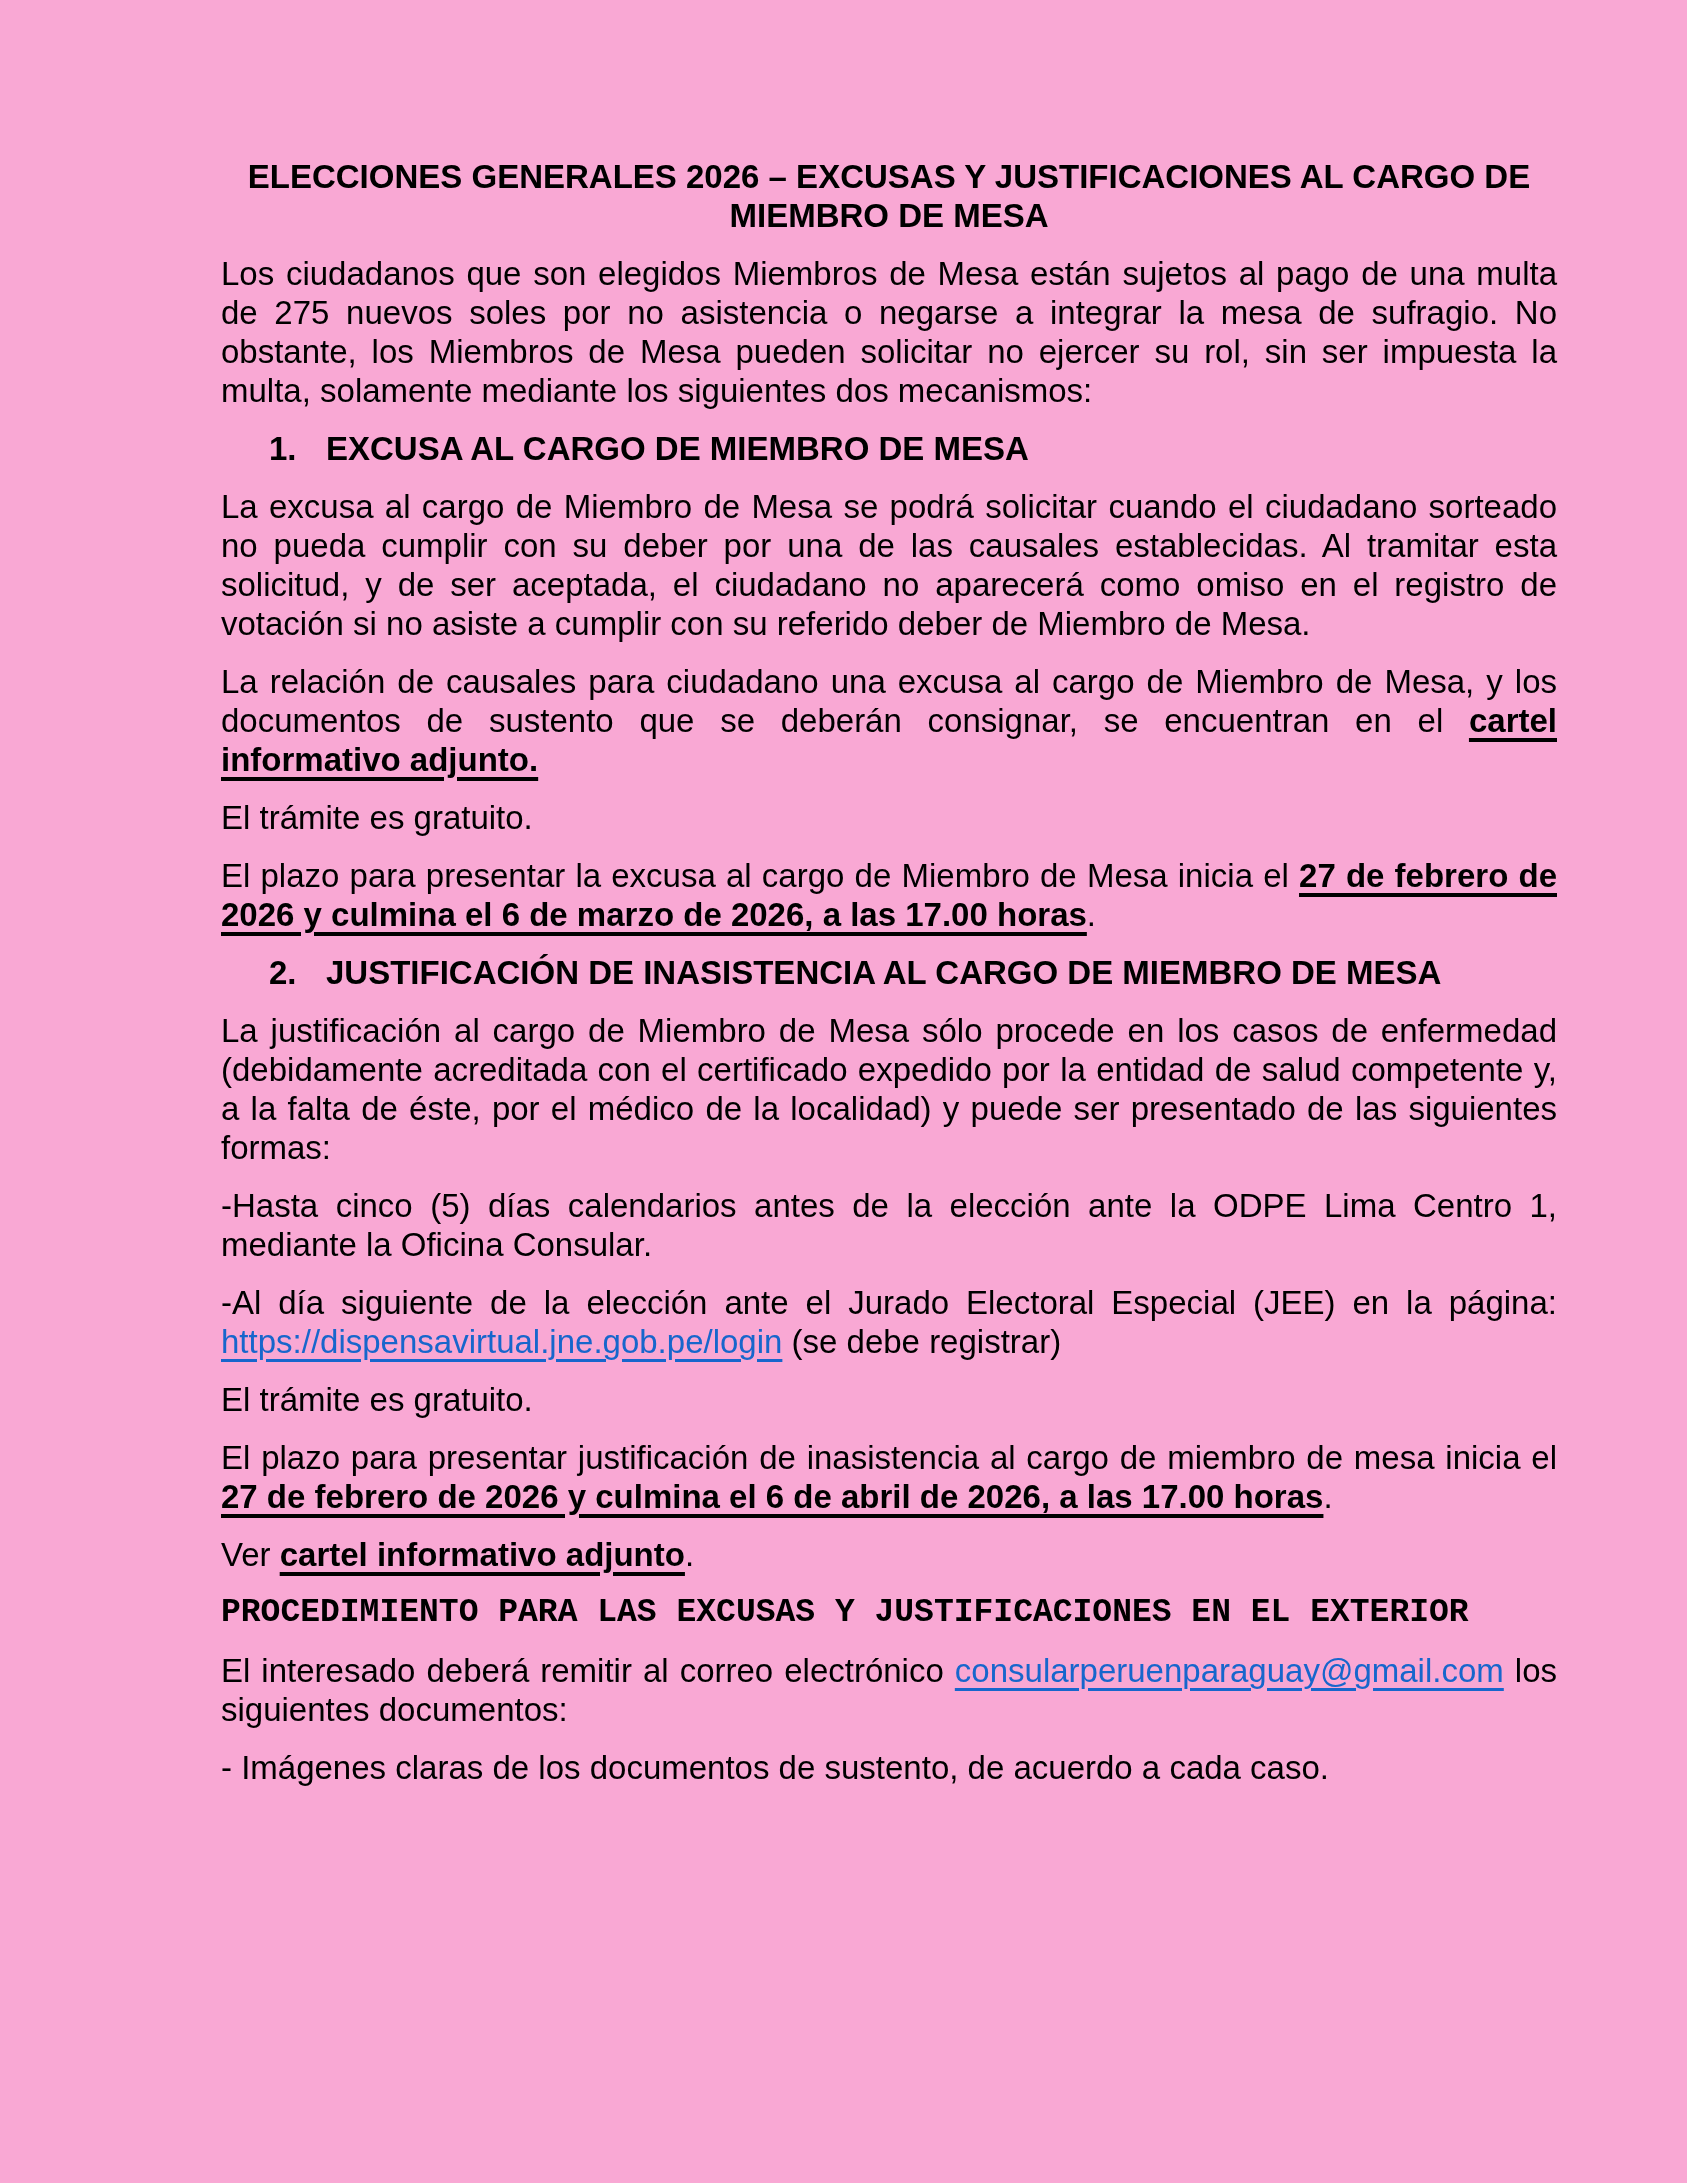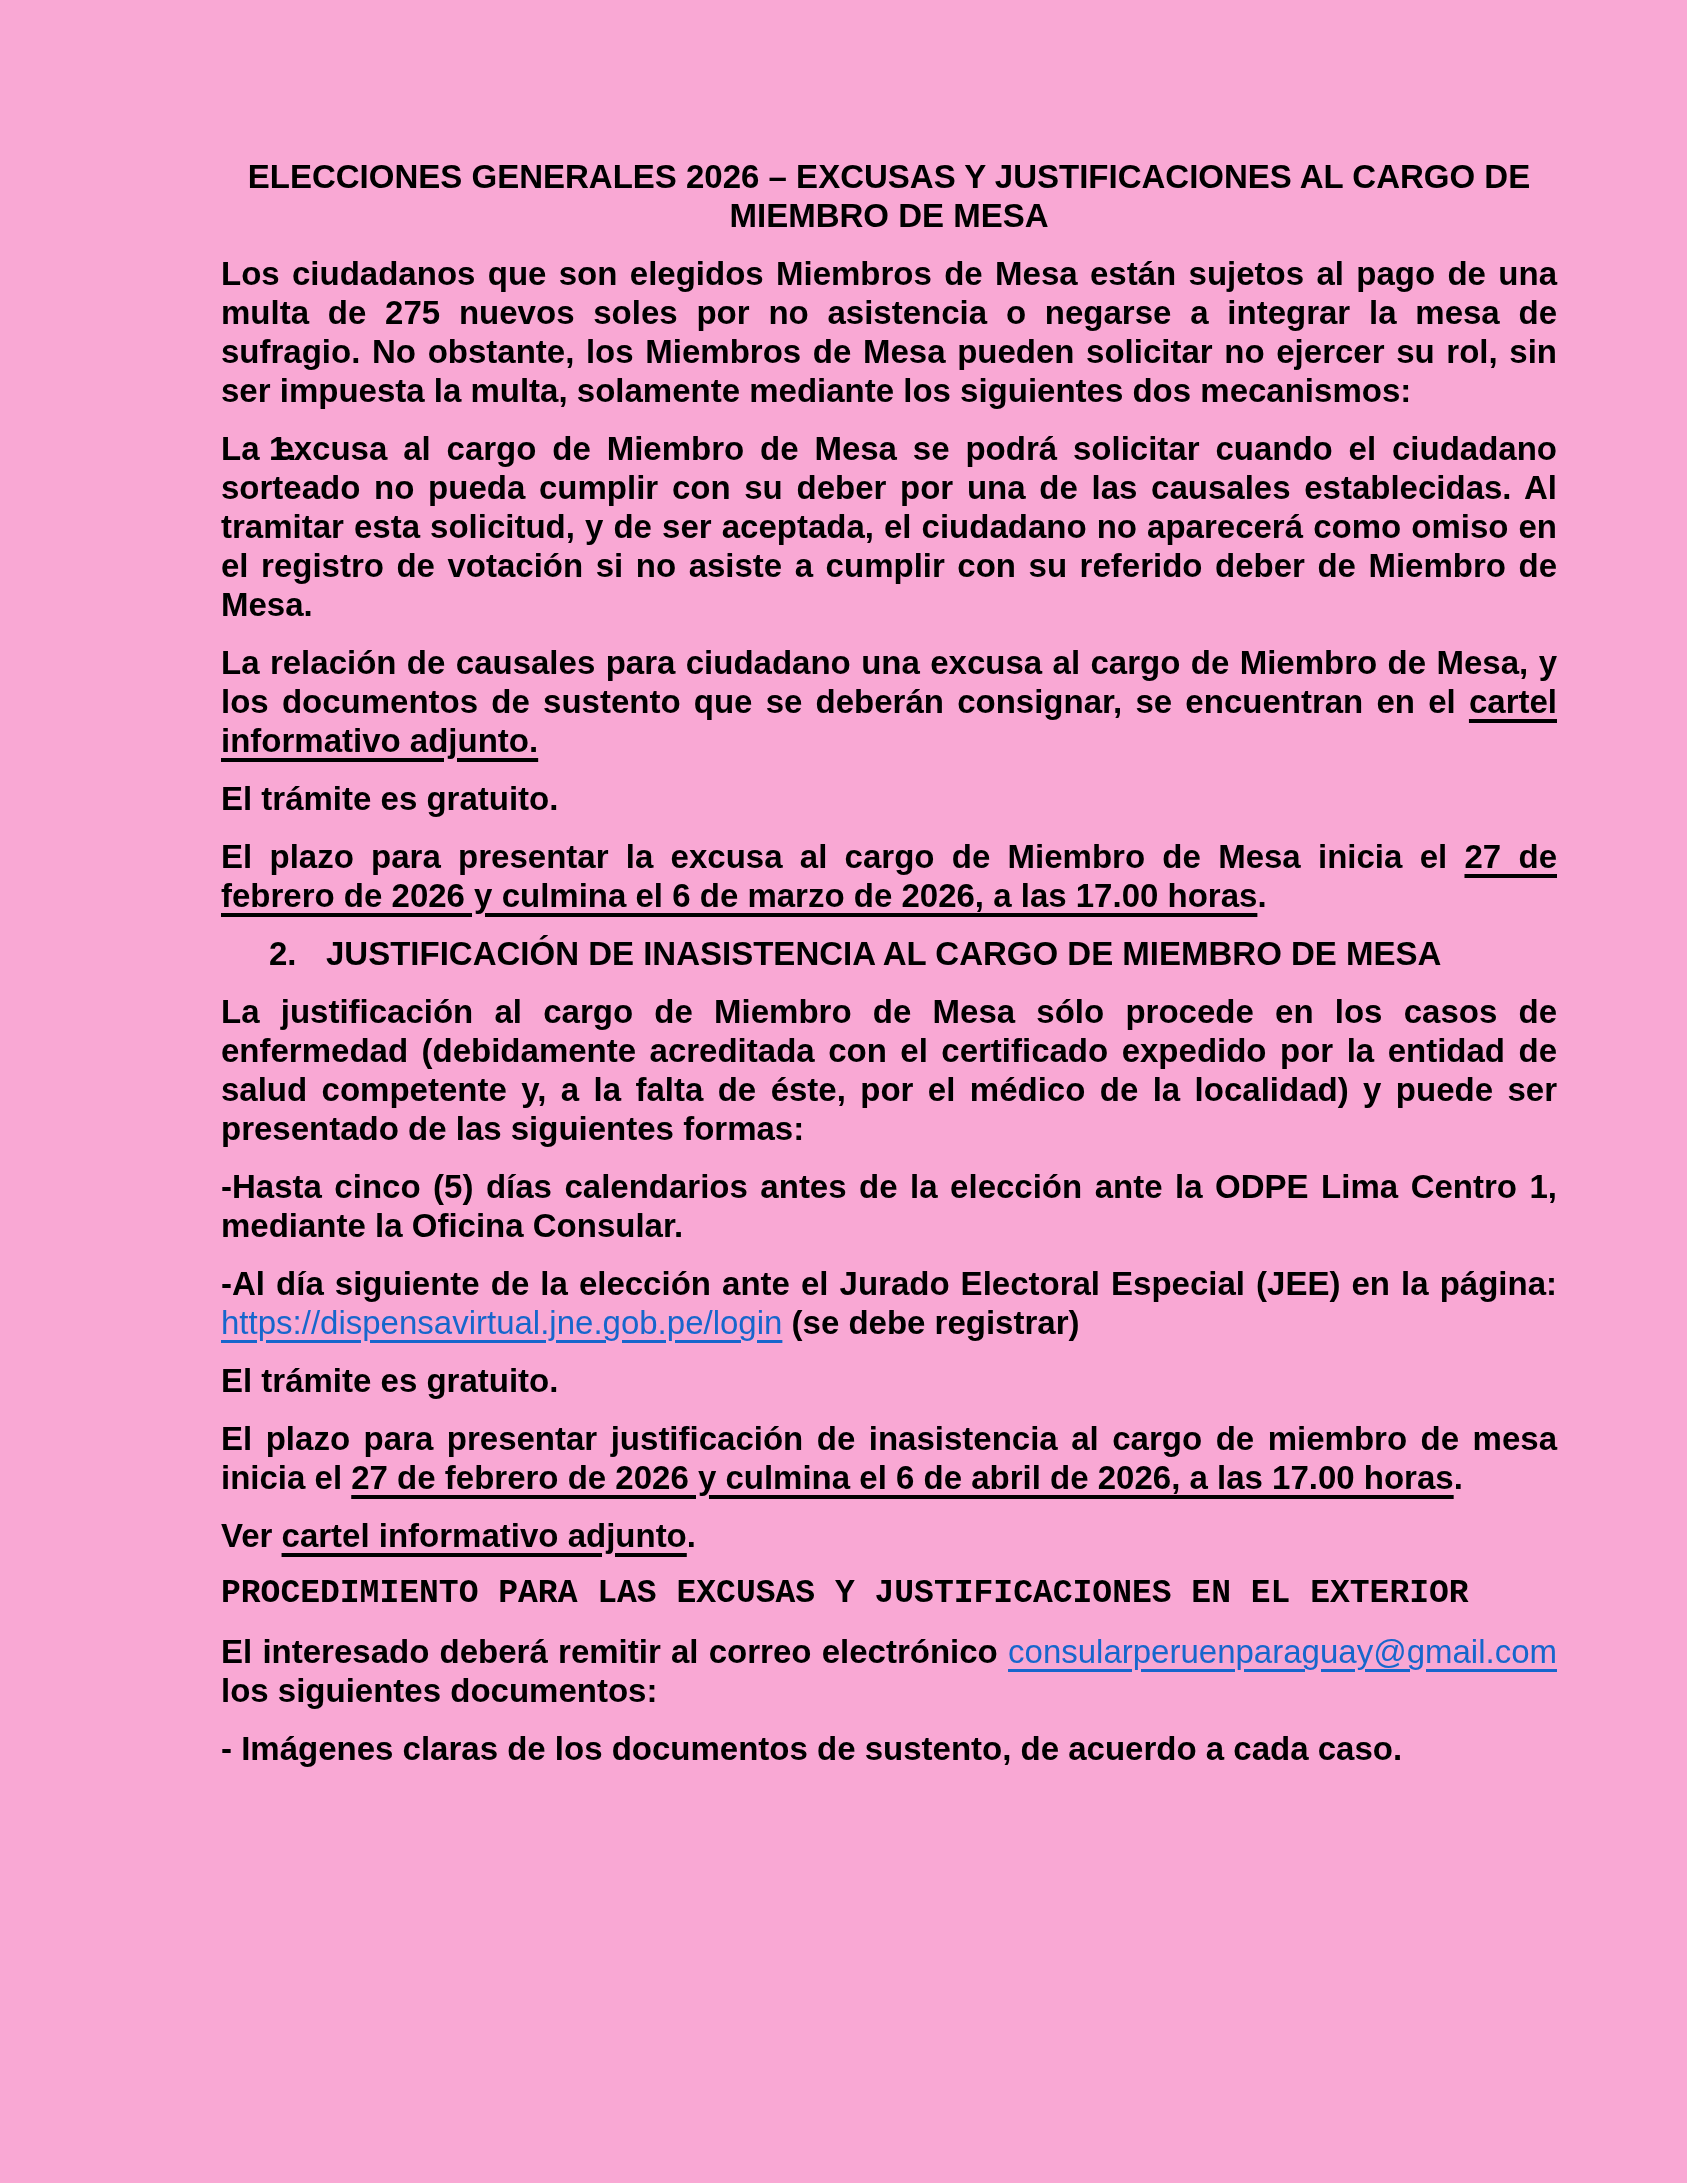--- a/index.html
+++ b/index.html
@@ -43,42 +43,42 @@
     position: relative;
     text-align: left;
     font-weight: 700;
     padding-left: 105px;
   }
   .num {
     position: absolute;
     left: 48px;
     top: 0;
   }
-  .normal { font-weight: 700; }
+  .normal { font-weight: 400; }
   .bold { font-weight: 700; }
   .bold-underline {
     font-weight: 700;
     text-decoration: underline;
     text-decoration-thickness: 4px;
     text-underline-offset: 6px;
   }
   a.link {
     text-decoration-thickness: 2.6px;
     text-underline-offset: 6px;
     cursor: pointer;
   }
 </style>
 </head>
 <body>
 
 <div class="page" style="background: #f9a8d4; color: rgb(0, 0, 0);">
   <div class="content">
       <p class="title"><span class="bold">ELECCIONES GENERALES 2026 – EXCUSAS Y JUSTIFICACIONES AL CARGO DE MIEMBRO DE MESA</span></p>
       <p class="body"><span class="normal">Los ciudadanos que son elegidos Miembros de Mesa están sujetos al pago de una multa de 275 nuevos soles por no asistencia o negarse a integrar la mesa de sufragio. No obstante, los Miembros de Mesa pueden solicitar no ejercer su rol, sin ser impuesta la multa, solamente mediante los siguientes dos mecanismos:</span></p>
-      <p class="numbered"><span class="num">1.</span></p>
+      <p class="numbered"><span class="num">1.</span><span class="bold">EXCUSA AL CARGO DE MIEMBRO DE MESA</span></p>
       <p class="body"><span class="normal">La excusa al cargo de Miembro de Mesa se podrá solicitar cuando el ciudadano sorteado no pueda cumplir con su deber por una de las causales establecidas. Al tramitar esta solicitud, y de ser aceptada, el ciudadano no aparecerá como omiso en el registro de votación si no asiste a cumplir con su referido deber de Miembro de Mesa.</span></p>
       <p class="body"><span class="normal">La relación de causales para ciudadano una excusa al cargo de Miembro de Mesa, y los documentos de sustento que se deberán consignar, se encuentran en el </span><span class="bold-underline">cartel informativo adjunto.</span></p>
       <p class="body"><span class="normal">El trámite es gratuito.</span></p>
       <p class="body"><span class="normal">El plazo para presentar la excusa al cargo de Miembro de Mesa inicia el </span><span class="bold-underline">27 de febrero de 2026 y culmina el 6 de marzo de 2026, a las 17.00 horas</span><span class="normal">.</span></p>
       <p class="numbered"><span class="num">2.</span><span class="bold">JUSTIFICACIÓN DE INASISTENCIA AL CARGO DE MIEMBRO DE MESA</span></p>
       <p class="body"><span class="normal">La justificación al cargo de Miembro de Mesa sólo procede en los casos de enfermedad (debidamente acreditada con el certificado expedido por la entidad de salud competente y, a la falta de éste, por el médico de la localidad) y puede ser presentado de las siguientes formas:</span></p>
       <p class="body"><span class="normal">-Hasta cinco (5) días calendarios antes de la elección ante la ODPE Lima Centro 1, mediante la Oficina Consular.</span></p>
       <p class="body"><span class="normal">-Al día siguiente de la elección ante el Jurado Electoral Especial (JEE) en la página: </span><a href="#" class="link" style="color: rgb(23, 102, 204); text-decoration-color: rgb(23, 102, 204);">https://dispensavirtual.jne.gob.pe/login</a><span class="normal"> (se debe registrar)</span></p>
       <p class="body"><span class="normal">El trámite es gratuito.</span></p>
       <p class="body"><span class="normal">El plazo para presentar justificación de inasistencia al cargo de miembro de mesa inicia el </span><span class="bold-underline">27 de febrero de 2026 y culmina el 6 de abril de 2026, a las 17.00 horas</span><span class="normal">.</span></p>

